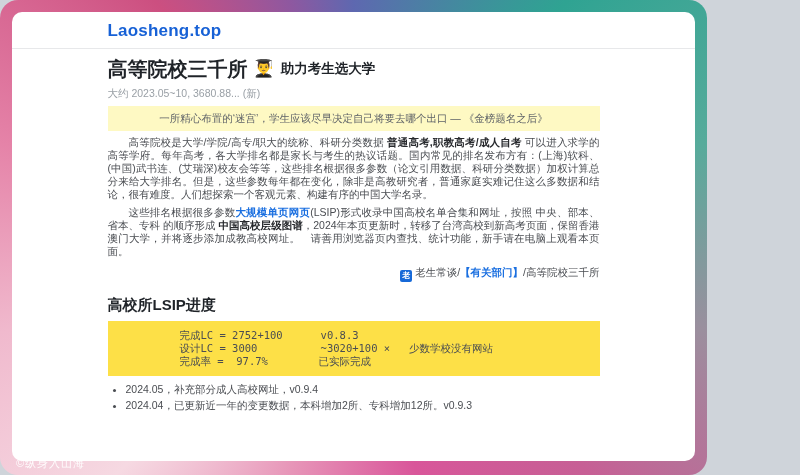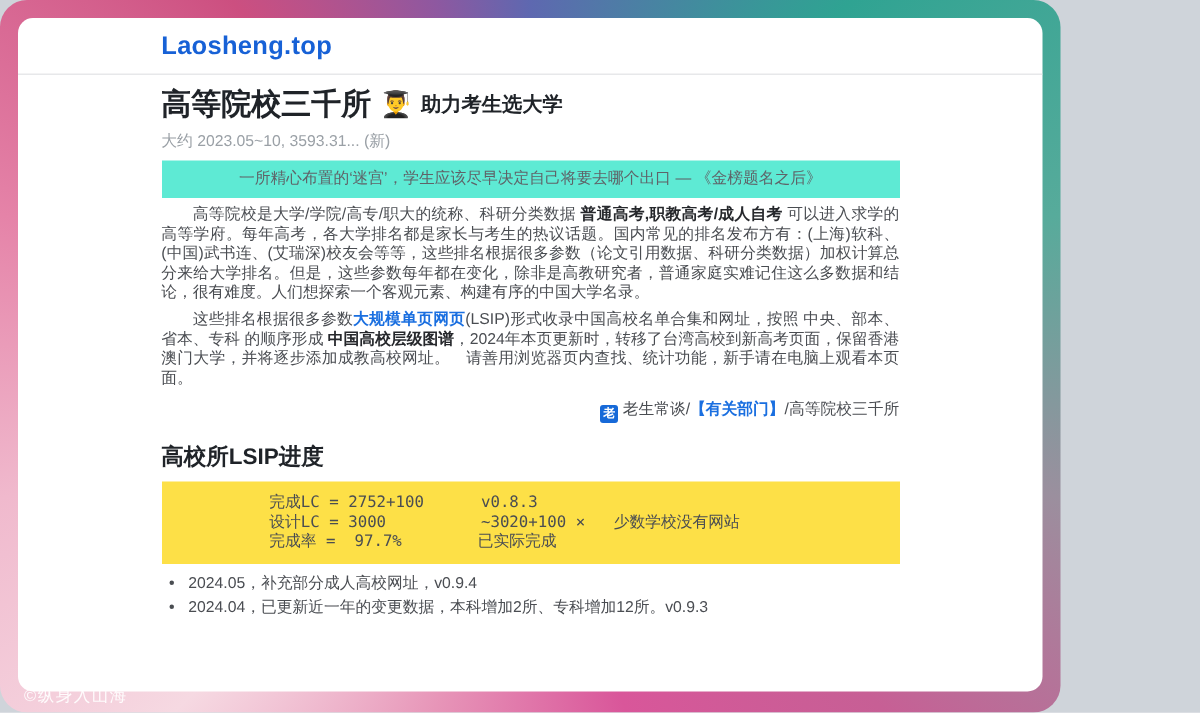--- a/index.html
+++ b/index.html
@@ -20,21 +20,21 @@
   }
   .content { width: 492px; margin: 0 auto; }
   .logo { display: inline-block; color: #1761d6; font-size: 17px; font-weight: bold;
           line-height: 18px; text-decoration: none; letter-spacing: .2px; }
   .hr { border: none; border-top: 1px solid #e7e8ea; margin-top: 8px; }
   h1.title { margin-top: 8px; font-size: 20px; line-height: 24px; color: #1f2328;
              font-weight: bold; display: flex; align-items: center; gap: 6px; }
   .title .emoji { font-size: 17px; }
   .title .subtitle { font-size: 13.5px; color: #1f2328; font-weight: bold; }
   .dateline { margin-top: 6px; font-size: 10.5px; color: #9aa0a6; line-height: 13px; }
-  .quote { margin-top: 6px; background: #5eead4; padding: 6px 10px; text-align: center;
+  .quote { margin-top: 6px; background: #fef9c3; padding: 6px 10px; text-align: center;
            font-size: 10.5px; color: #5f6368; line-height: 13px; }
   p.para { margin-top: 5px; font-size: 10.5px; line-height: 13px; color: #4a4d52;
            text-indent: 2em; text-align: justify; }
   p.para b { color: #26282c; }
   a.inline-link { color: #1a6fe0; text-decoration: none; font-weight: bold; }
   .cite { margin-top: 7px; font-size: 10.5px; color: #4a4d52; text-align: right;
           line-height: 14px; }
   .favicon { display: inline-block; width: 12px; height: 12px; background: #1669d8;
              border-radius: 2px; color: #fff; font-size: 8px; line-height: 12px;
              text-align: center; vertical-align: -2px; margin-right: 3px; font-weight: bold; }
@@ -60,21 +60,21 @@
     </div>
     <hr class="hr">
 
     <div class="content">
       <h1 class="title">
         <span>高等院校三千所</span>
         <span class="emoji">👨‍🎓</span>
         <span class="subtitle">助力考生选大学</span>
       </h1>
 
-      <div class="dateline">大约    2023.05~10,  3593.31...   (新)</div>
+      <div class="dateline">大约    2023.05~10,  3680.88...   (新)</div>
 
       <div class="quote">
         <span>一所精心布置的‘迷宫’，学生应该尽早决定自己将要去哪个出口 — 《金榜题名之后》</span>
       </div>
 
       <p class="para"><span>高等院校是大学/学院/高专/职大的统称、科研分类数据 </span><b>普通高考,职教高考/成人自考</b><span> 可以进入求学的高等学府。每年高考，各大学排名都是家长与考生的热议话题。国内常见的排名发布方有：(上海)软科、(中国)武书连、(艾瑞深)校友会等等，这些排名根据很多参数（论文引用数据、科研分类数据）加权计算总分来给大学排名。但是，这些参数每年都在变化，除非是高教研究者，普通家庭实难记住这么多数据和结论，很有难度。人们想探索一个客观元素、构建有序的中国大学名录。</span></p>
 
 
       <p class="para"><span>这些排名根据很多参数</span><a href="#" class="inline-link">大规模单页网页</a><span>(LSIP)形式收录中国高校名单合集和网址，按照 中央、部本、省本、专科 的顺序形成 </span><b>中国高校层级图谱</b><span>，2024年本页更新时，转移了台湾高校到新高考页面，保留香港澳门大学，并将逐步添加成教高校网址。　请善用浏览器页内查找、统计功能，新手请在电脑上观看本页面。</span></p>
 

